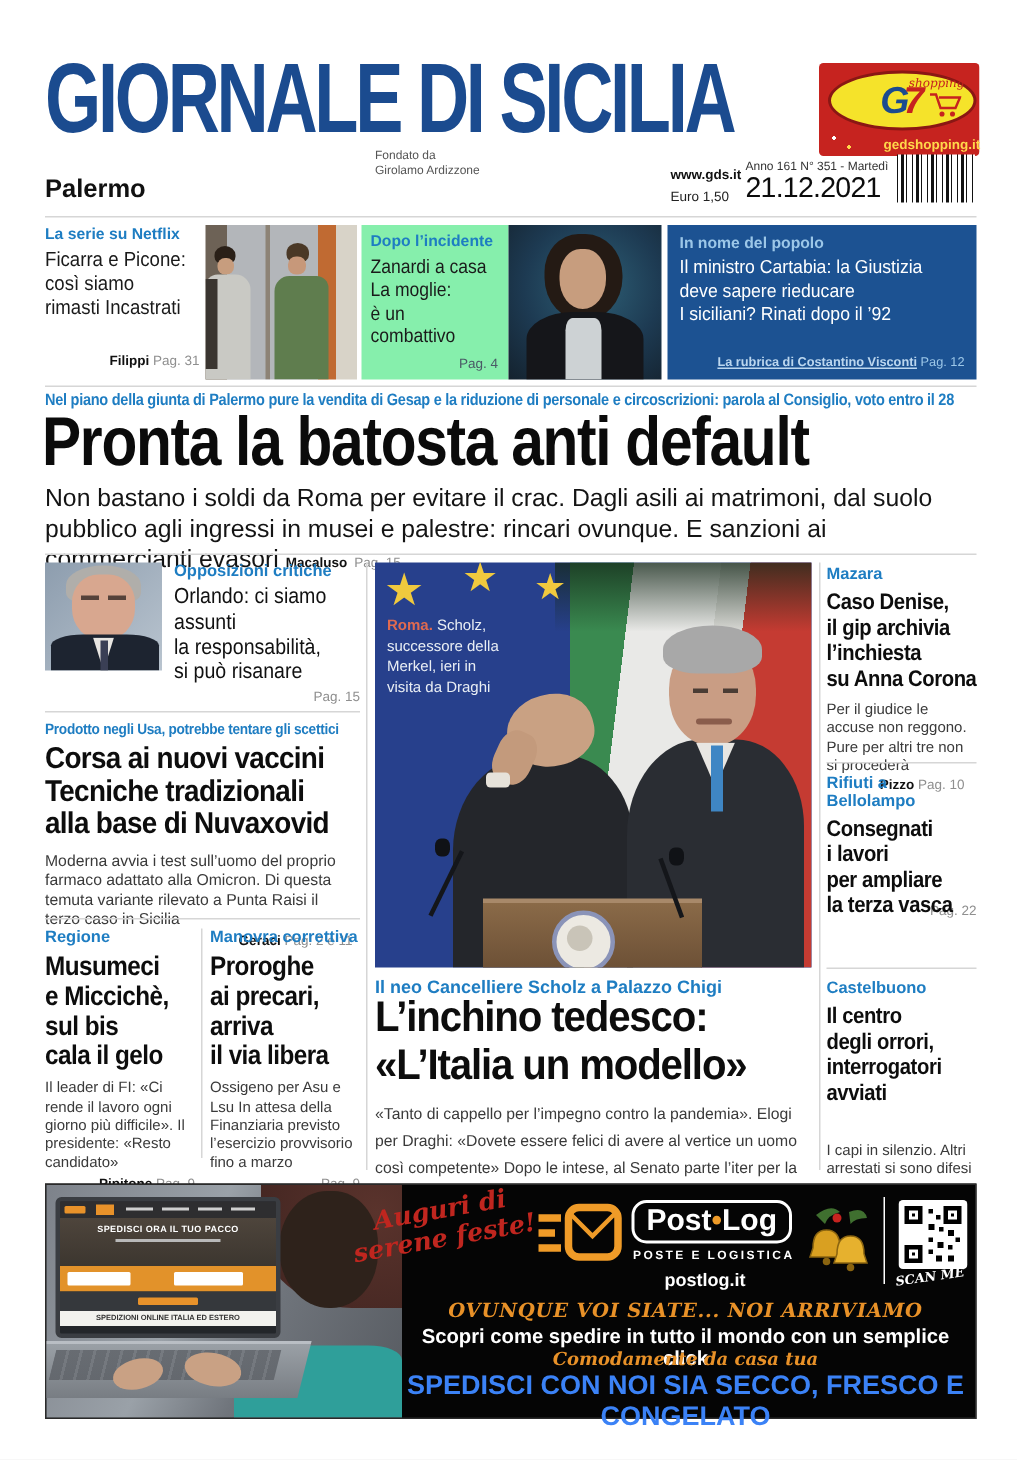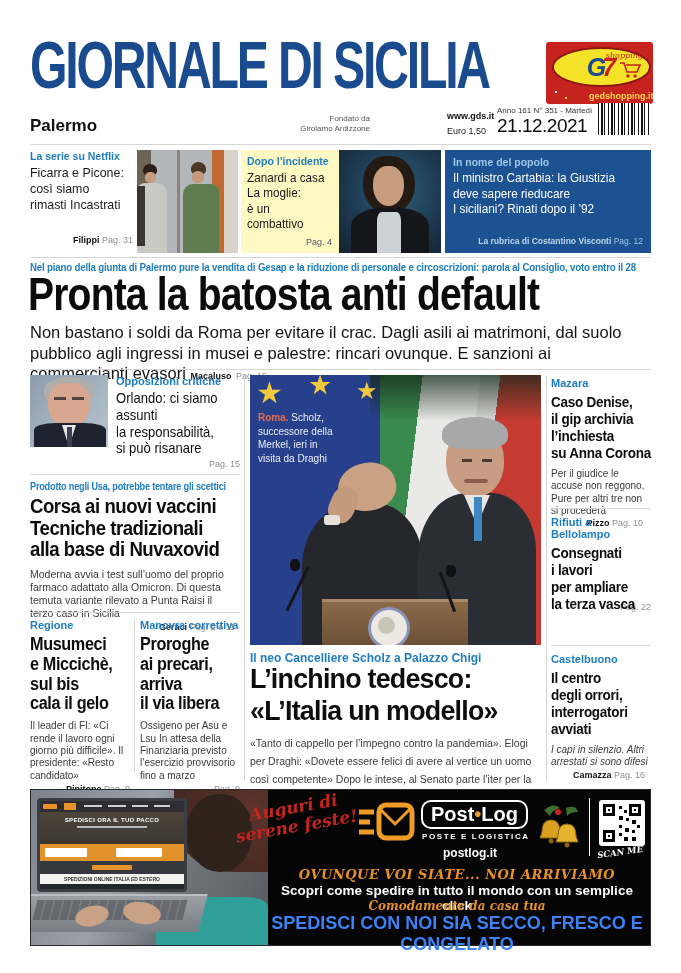--- a/index.html
+++ b/index.html
@@ -24,21 +24,21 @@
             border:2px solid #8a1714;border-radius:50%;display:flex;align-items:center;justify-content:center;}
   .gds-g{font-size:25px;font-weight:800;font-style:italic;color:#1b4b8f;line-height:1;}
   .gds-7{font-size:25px;font-weight:800;font-style:italic;color:#c6231f;line-height:1;margin-left:-4px;}
   .gds-script{position:absolute;right:6px;top:2px;font-family:"DejaVu Serif",serif;font-style:italic;
               font-size:8px;color:#c6231f;}
   .gds-site{position:absolute;left:0;right:0;bottom:3px;text-align:center;font-size:9px;font-weight:700;color:#ffd84a;margin-left:43px;}
 
   
   .strip-title{font-size:13.5px;line-height:1.18;color:#1a1a1a;transform:scaleX(0.92);transform-origin:0 0;}
   .boxblue{background:#1c5292;}
-  .boxlight{background:#fef9c3;}
+  .boxlight{background:#86efac;}
 
   
   .lead-kicker{left:30px;top:261px;width:720px;font-size:11px;letter-spacing:-0.2px;
                transform:scaleX(0.88);transform-origin:0 0;}
   .lead-head{left:28px;top:271px;font-size:46px;font-weight:800;letter-spacing:-1px;line-height:1;
              transform:scaleX(0.85);transform-origin:0 0;white-space:nowrap;color:#0b0b0b;}
   .standfirst{left:30px;top:322px;width:614px;font-size:16.5px;line-height:1.25;color:#141414;}
   .standfirst .byname{font-size:9px;} .standfirst .pg{font-size:9px;}
 
   
@@ -65,21 +65,21 @@
       <svg style="position:absolute;right:8px;top:12px" width="22" height="18" viewBox="0 0 22 18">
         <path d="M1 2 h4 l3 9 h10 l3 -7 h-14" fill="none" stroke="#c6231f" stroke-width="1.6"></path>
         <circle cx="9" cy="15" r="1.7" fill="#c6231f"></circle>
           <circle cx="16" cy="15" r="1.7" fill="#c6231f"></circle>
       </svg>
     </div>
     <div class="gds-site">gedshopping.it</div>
   </div>
 
   <div class="abs" style="left:30px;top:116px;font-size:17px;font-weight:800;">Palermo</div>
-  <div class="abs pre" style="left:250px;top:114px;width:120px;text-align:right;font-size:8px;color:#555;line-height:1.3;">Fondato da
+  <div class="abs pre" style="left:250px;top:99px;width:120px;text-align:left;font-size:8px;color:#555;line-height:1.3;">Fondato da
 Girolamo Ardizzone</div>
   <div class="abs" style="left:447px;top:111px;font-size:9px;font-weight:700;">www.gds.it</div>
   <div class="abs" style="left:447px;top:126px;font-size:9px;color:#222;">Euro 1,50</div>
   <div class="abs" style="left:497px;top:106px;font-size:8px;color:#333;">Anno 161 N° 351 - Martedì</div>
   <div class="abs" style="left:497px;top:115px;font-size:19px;letter-spacing:-0.5px;color:#0c0c0c;">21.12.2021</div>
   <div class="abs" style="left:598px;top:103px;width:52px;height:32px;background:repeating-linear-gradient(90deg,#111 0 1px,#fff 1px 3px,#111 3px 5px,#fff 5px 6px,#111 6px 7px,#fff 7px 10px);"></div>
 
   <div class="rule" style="left:30px;width:621px;top:144px;"></div>
 
   <div class="abs" style="left:30px;top:150px;width:621px;height:103px;">
@@ -122,21 +122,21 @@
       <div class="abs" style="left:12px;top:58px;width:78px;height:45px;background:#15161a;border-radius:40% 40% 0 0;"></div>
       <div class="abs" style="left:38px;top:62px;width:24px;height:41px;background:#cdd2d4;border-radius:20% 20% 0 0;"></div>
     </div>
 
     <div class="abs boxblue" style="left:415px;top:0;width:206px;height:103px;padding:6px 8px;box-sizing:border-box;">
       <div class="kicker" style="font-size:10.5px;color:#9cc7e8;">In nome del popolo</div>
       <div class="pre" style="margin-top:3px;font-size:12.5px;line-height:1.25;color:#ffffff;transform:scaleX(0.94);transform-origin:0 0;">Il ministro Cartabia: la Giustizia
 deve sapere rieducare
 I siciliani? Rinati dopo il ’92</div>
       <div class="abs" style="right:8px;bottom:7px;font-size:8.5px;">
-        <span style="font-weight:700;color:#bcd7ef;">La rubrica di Costantino Visconti</span>
+        <span style="font-weight:700;color:#bcd7ef;text-decoration:underline;">La rubrica di Costantino Visconti</span>
         <span style="color:#9cc7e8;">Pag. 12</span>
       </div>
     </div>
   </div>
 
   <div class="rule" style="left:30px;width:621px;top:257px;"></div>
 
   <div class="abs lead-kicker kicker">Nel piano della giunta di Palermo pure la vendita di Gesap e la riduzione di personale e circoscrizioni: parola al Consiglio, voto entro il 28</div>
   <div class="abs lead-head">Pronta la batosta anti default</div>
   <div class="abs standfirst">
@@ -274,21 +274,21 @@
     <div class="byrow" style="margin-top:-11px;"><span class="pg">Pag. 22</span></div>
   </div>
   <div class="rule" style="left:551px;width:100px;top:645px;"></div>
 
   <div class="abs" style="left:551px;top:653px;width:100px;">
     <div class="kicker" style="font-size:11px;">Castelbuono</div>
     <div class="hl pre" style="margin-top:5px;font-size:15px;line-height:1.13;letter-spacing:-0.3px;transform:scaleX(0.9);transform-origin:0 0;width:112px;">Il centro
 degli orrori,
 interrogatori
 avviati</div>
-    <div class="body-txt" style="margin-top:6px;font-size:10px;font-style:italic;">I capi in silenzio. Altri arrestati si sono difesi</div>
+    <div class="body-txt" style="margin-top:24px;font-size:10px;">I capi in silenzio. Altri arrestati si sono difesi</div>
     <div class="byrow" style="margin-top:1px;margin-right:6px;">
       <span class="byname">Camazza</span>
       <span class="pg">Pag. 16</span>
     </div>
   </div>
 
   <div class="abs ad">
 
     <div class="abs" style="left:0;top:0;width:237px;height:155px;overflow:hidden;background:linear-gradient(115deg,#7d828a 0%,#9aa1a8 40%,#6f747b 62%,#565a60 100%);">
       <div class="abs" style="right:-16px;top:-10px;width:110px;height:92px;background:radial-gradient(circle at 70% 30%,#5a332c,#402420);border-radius:0 0 0 55%;"></div>

